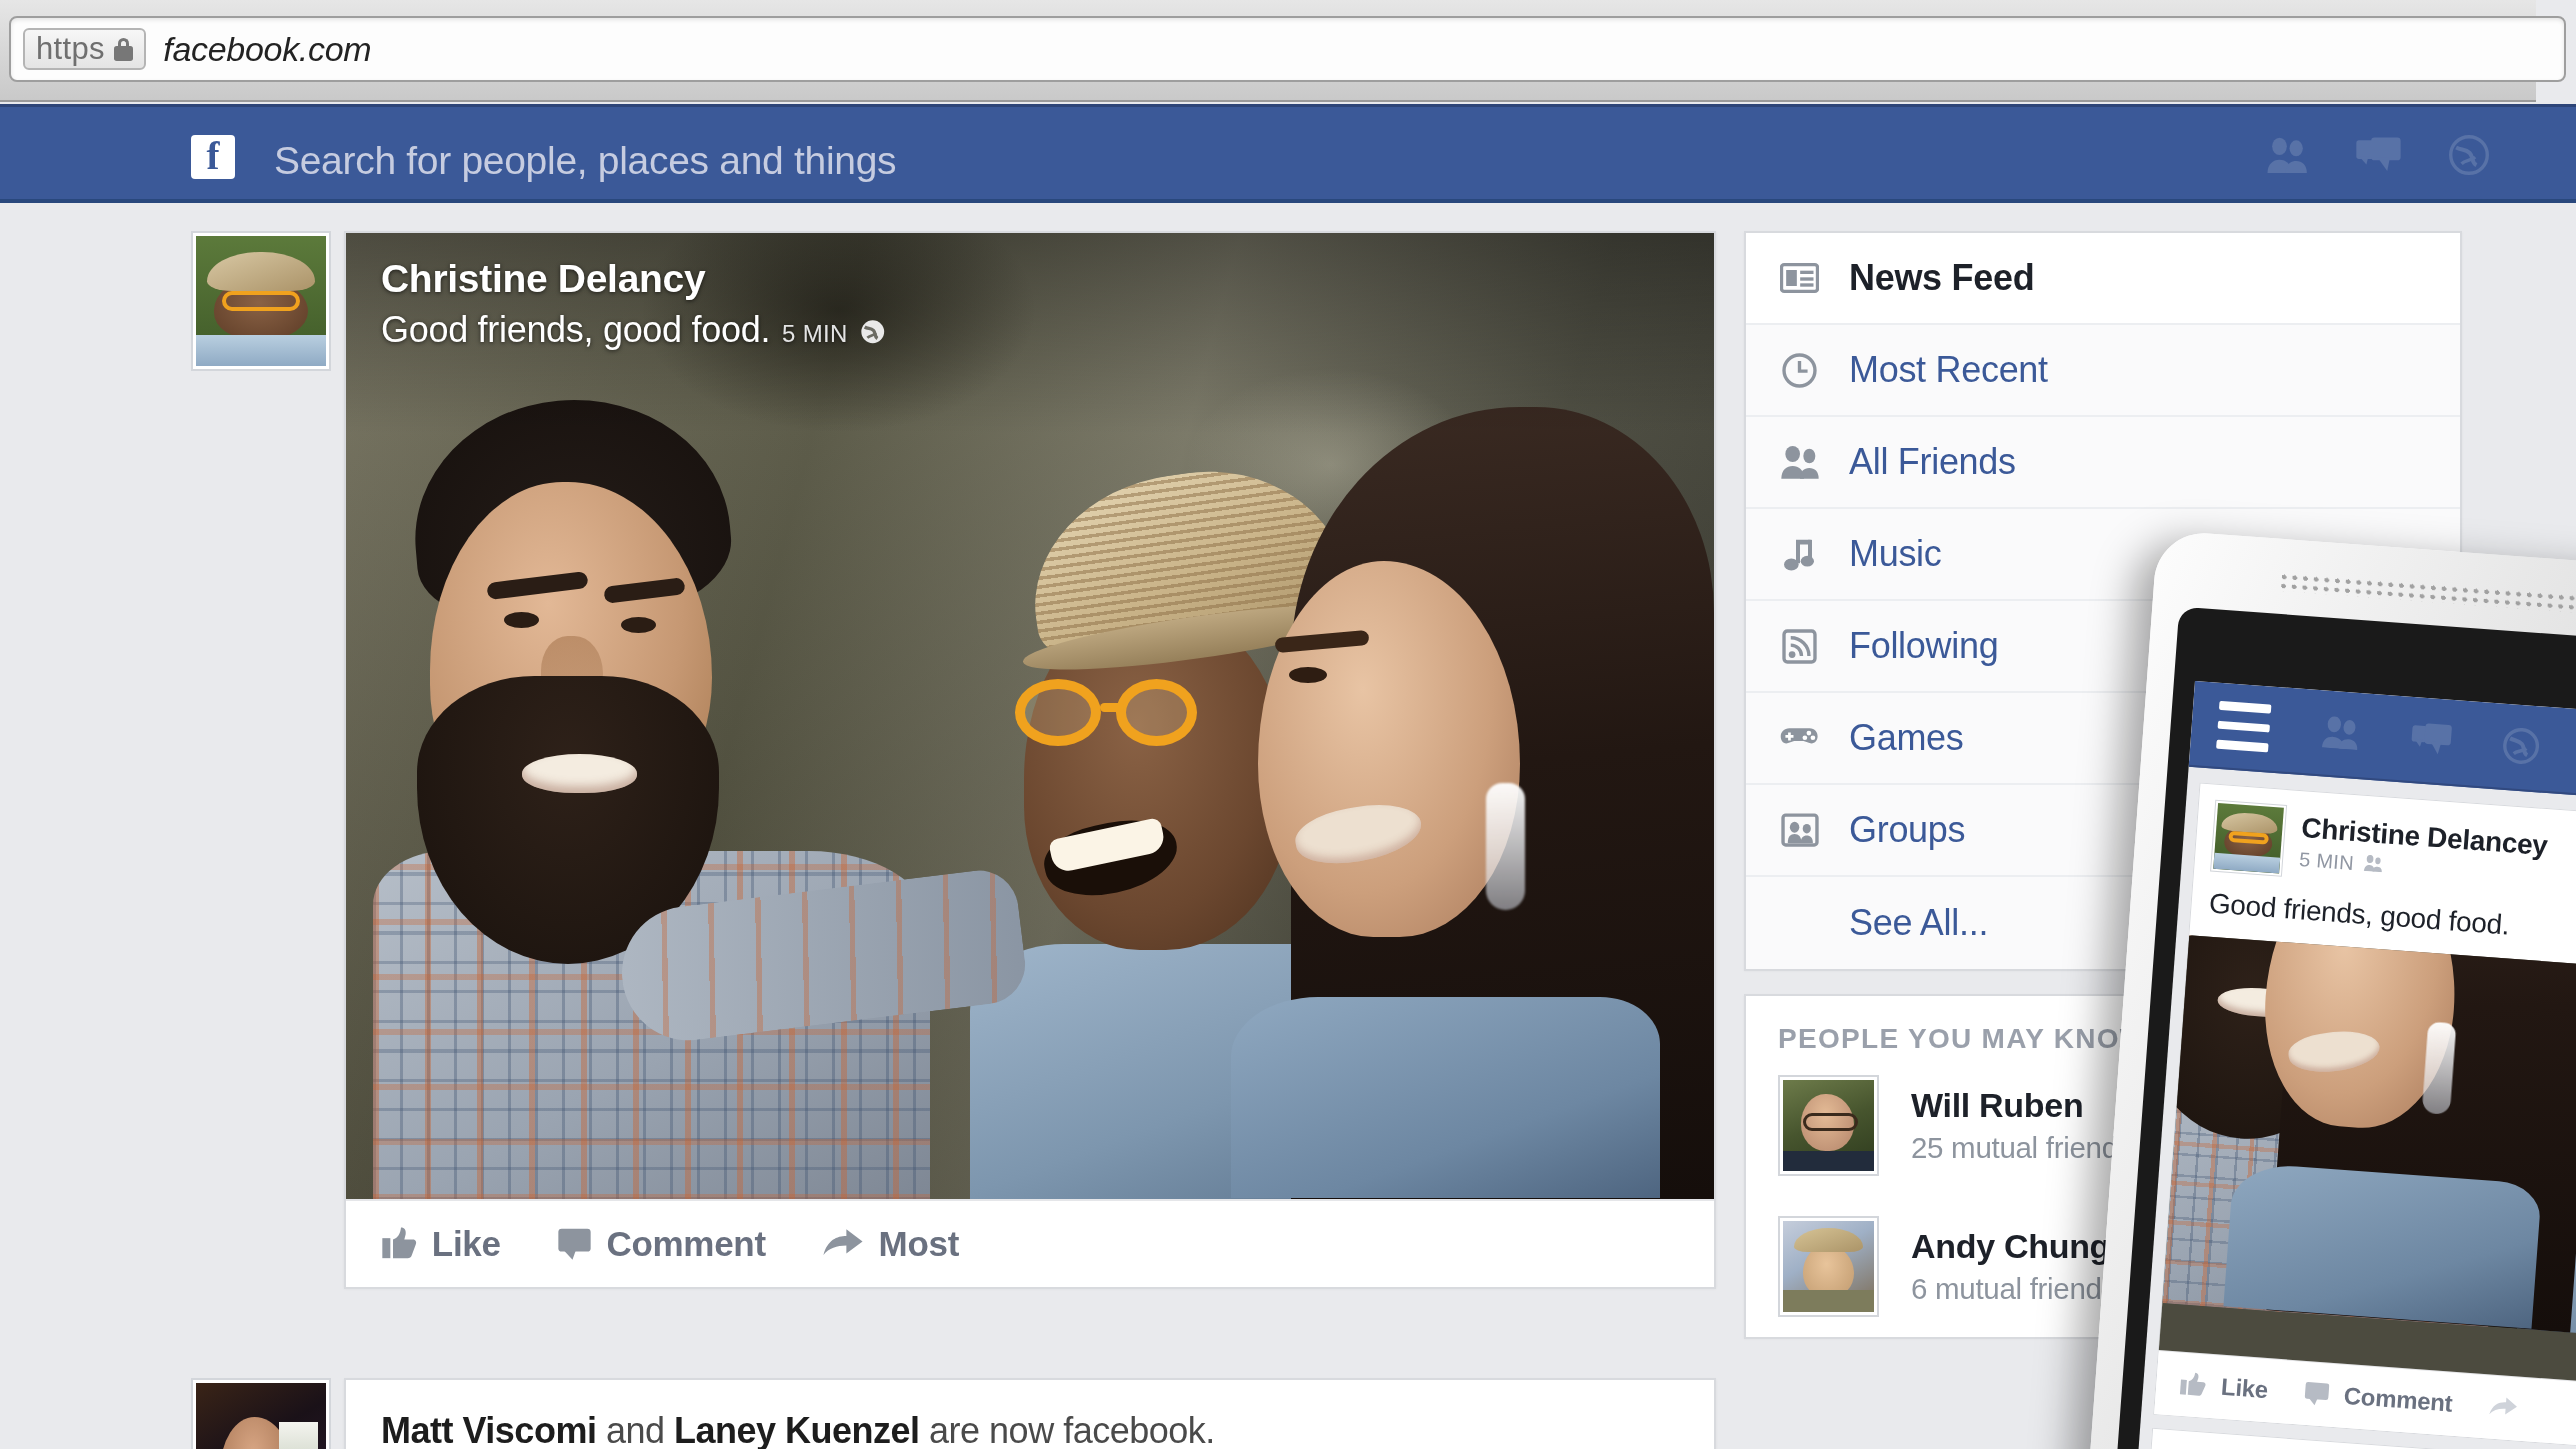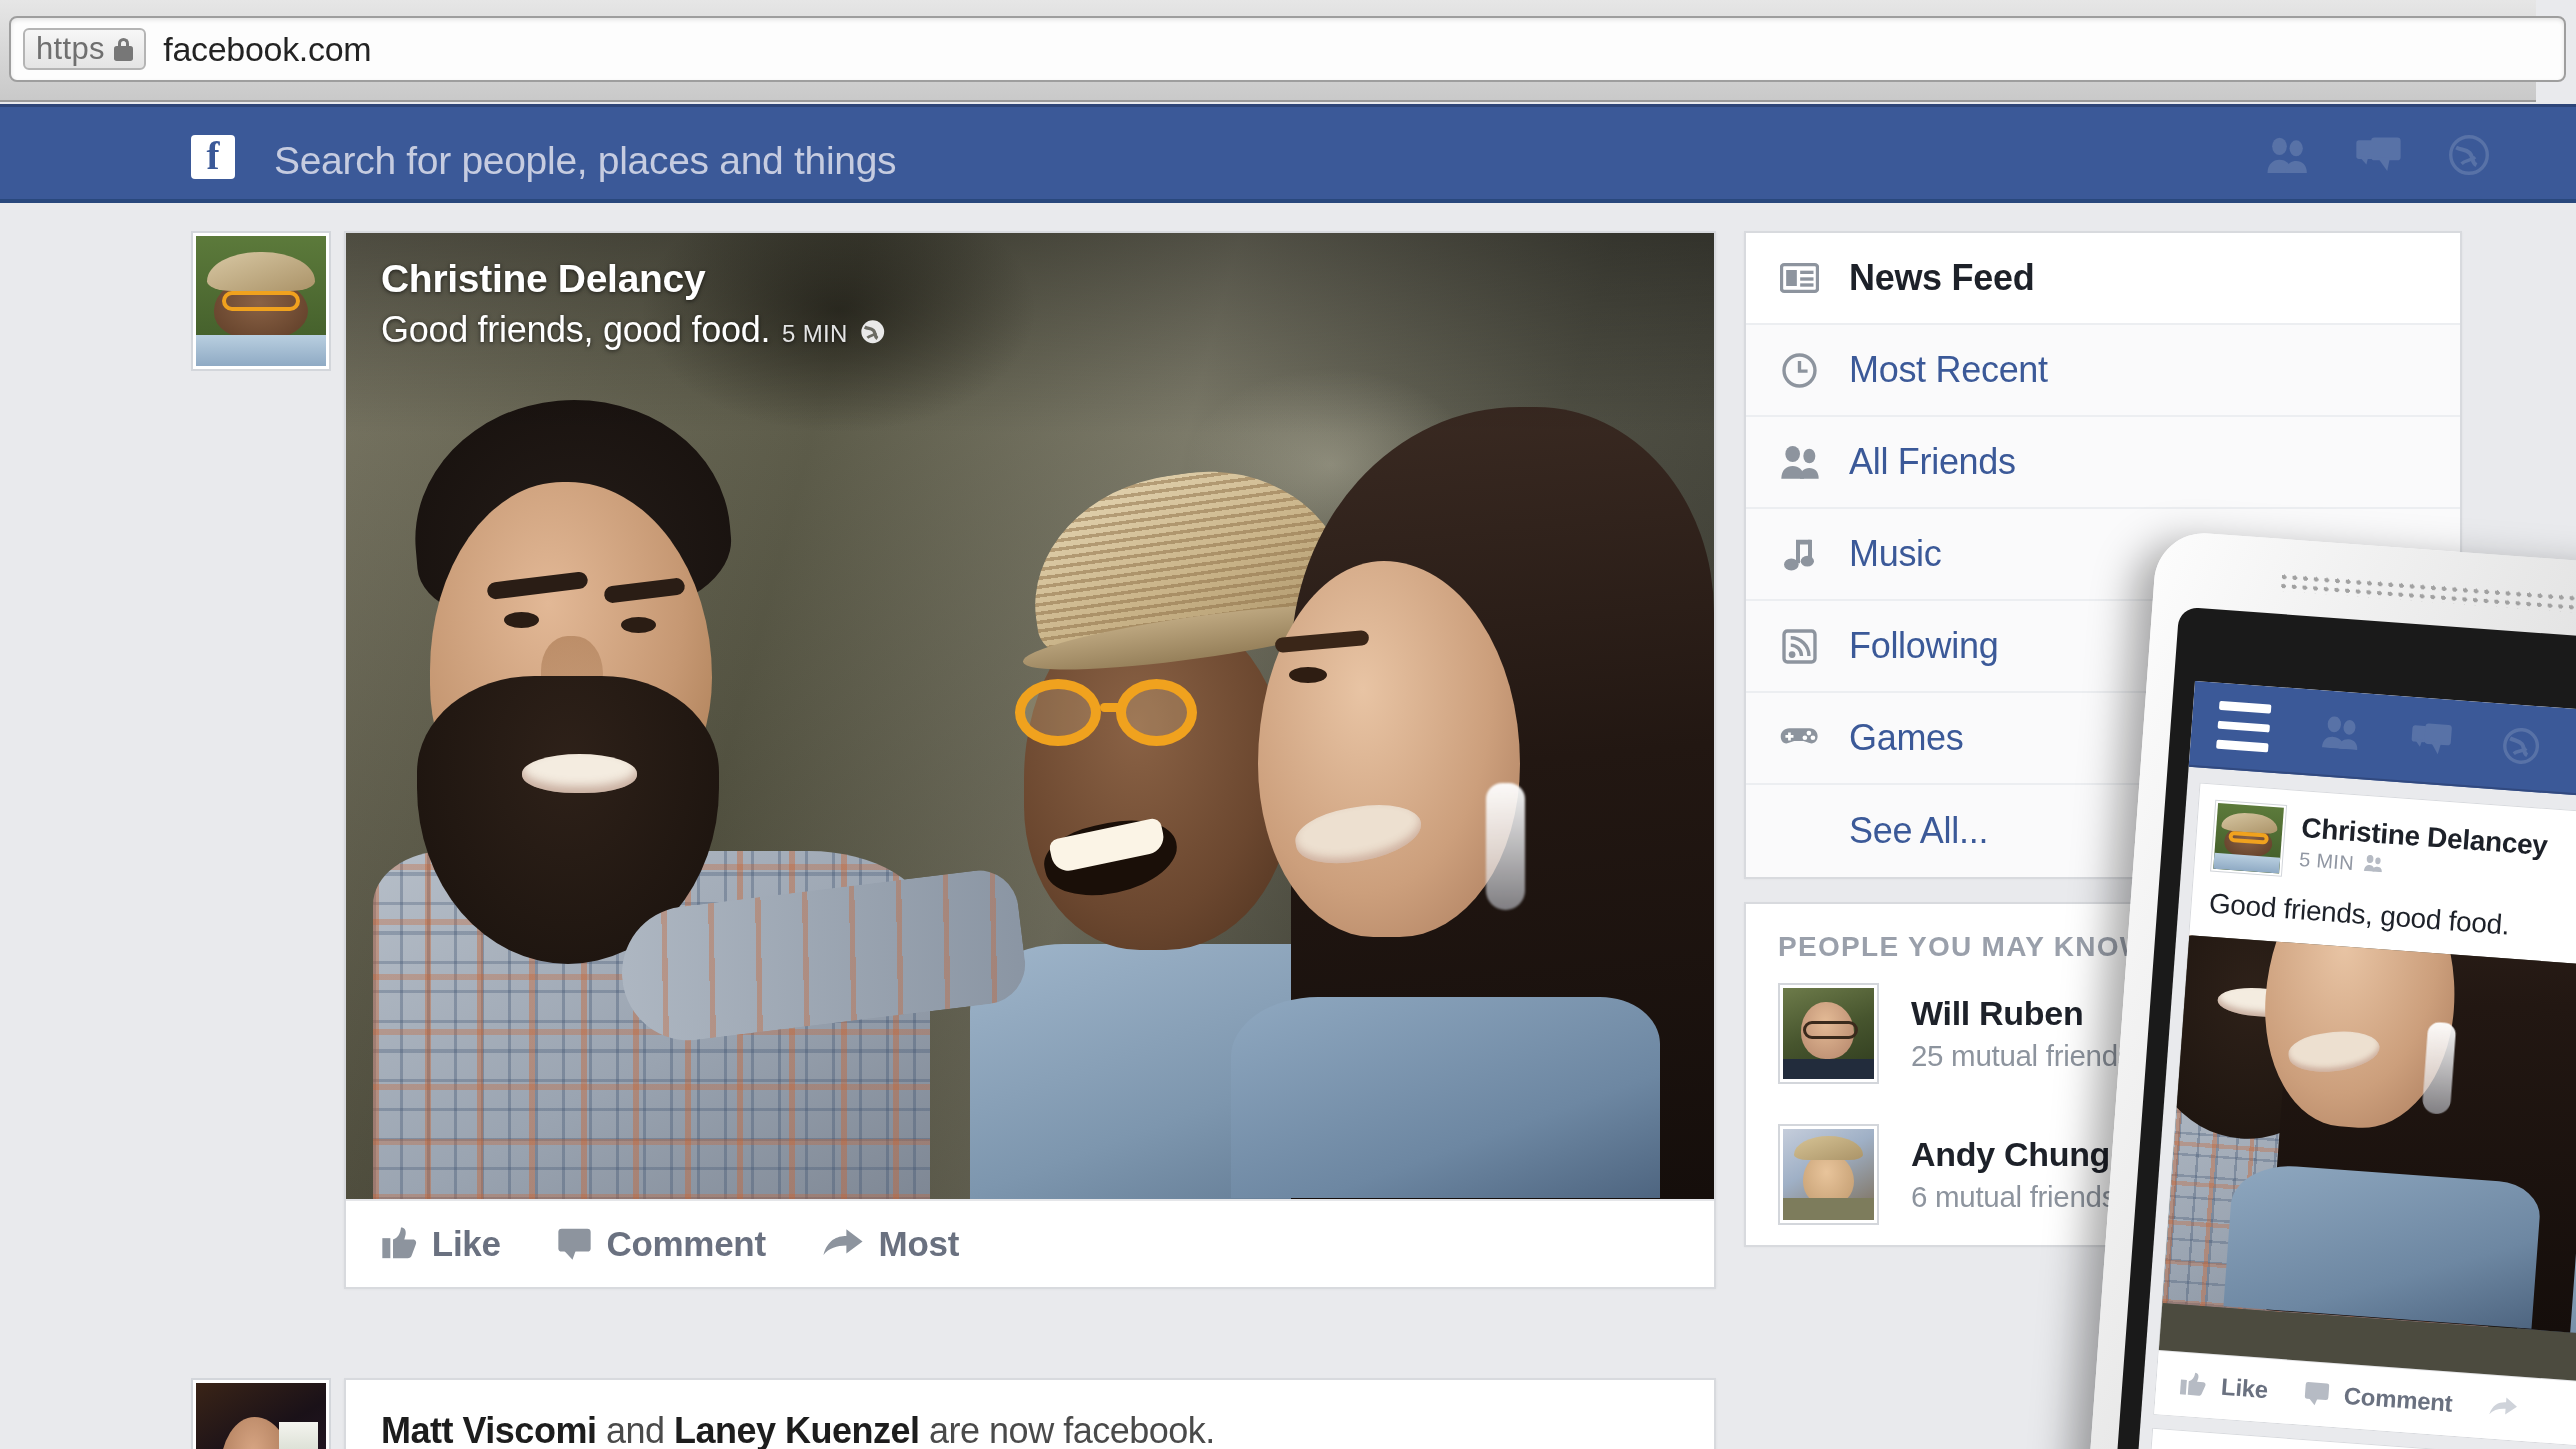--- a/index.html
+++ b/index.html
@@ -43,21 +43,21 @@
   .lock .body {
     position: absolute; bottom: 0; left: 0; width: 19px; height: 14.8px;
     background: #777; border-radius: 2.7px;
   }
   .lock .shackle {
     position: absolute; top: 0; left: 4px; width: 10.7px; height: 12px;
     border: 3.4px solid #777; border-bottom: none;
     border-radius: 6px 6px 0 0;
   }
   #url-text {
-    margin-left: 17.4px; font-size: 34px; color: #232323; letter-spacing: -0.3px;
+    margin-left: 17.4px; font-size: 34px; color: #232323; letter-spacing: -0.3px; font-style: italic;
   }
 
   
   #fb-navbar {
     position: absolute; left: 0; top: 104px; width: 2576px; height: 99px;
     background: #3b5998;
     border-top: 3.4px solid #2d4578;
     border-bottom: 4px solid #29487d;
   }
   #fb-logo {
@@ -757,20 +757,32 @@
           <path d="M14 8h30c8 0 12 6 12 12s-5 12-12 10l-9-3H21l-9 3C5 32 1 26 1 20S6 8 14 8z" fill="#8d949e"></path>
           <path d="M14 14v12M8 20h12" stroke="#fff" stroke-width="4"></path>
           <circle cx="43" cy="15" r="3.5" fill="#fff"></circle>
           <circle cx="49" cy="22" r="3.5" fill="#fff"></circle>
           <circle cx="37" cy="22" r="3.5" fill="#fff"></circle>
         </svg>
       </span>
       <span class="nav-label">Games</span>
     </div>
 
+    <div class="nav-row tinted">
+      <span class="nav-ico">
+        <svg width="38" height="34" viewBox="0 0 56 50">
+          <rect x="3" y="3" width="50" height="44" rx="4" fill="none" stroke="#8d949e" stroke-width="5"></rect>
+          <ellipse cx="20" cy="21" rx="7" ry="8" fill="#8d949e"></ellipse>
+          <path d="M10 44c0-9 4-13 10-13s10 4 10 13z" fill="#8d949e"></path>
+          <ellipse cx="38" cy="23" rx="6" ry="7" fill="#8d949e"></ellipse>
+          <path d="M29 44c0-8 4-11 9-11s9 3 9 11z" fill="#8d949e"></path>
+        </svg>
+      </span>
+      <span class="nav-label">Groups</span>
+    </div>
 
     <div class="nav-row see-all">
       <span class="nav-label">See All...</span>
     </div>
   </div>
 
   <div id="pymk-card">
     <div id="pymk-title">PEOPLE YOU MAY KNOW</div>
 
     <div class="pymk-row">

